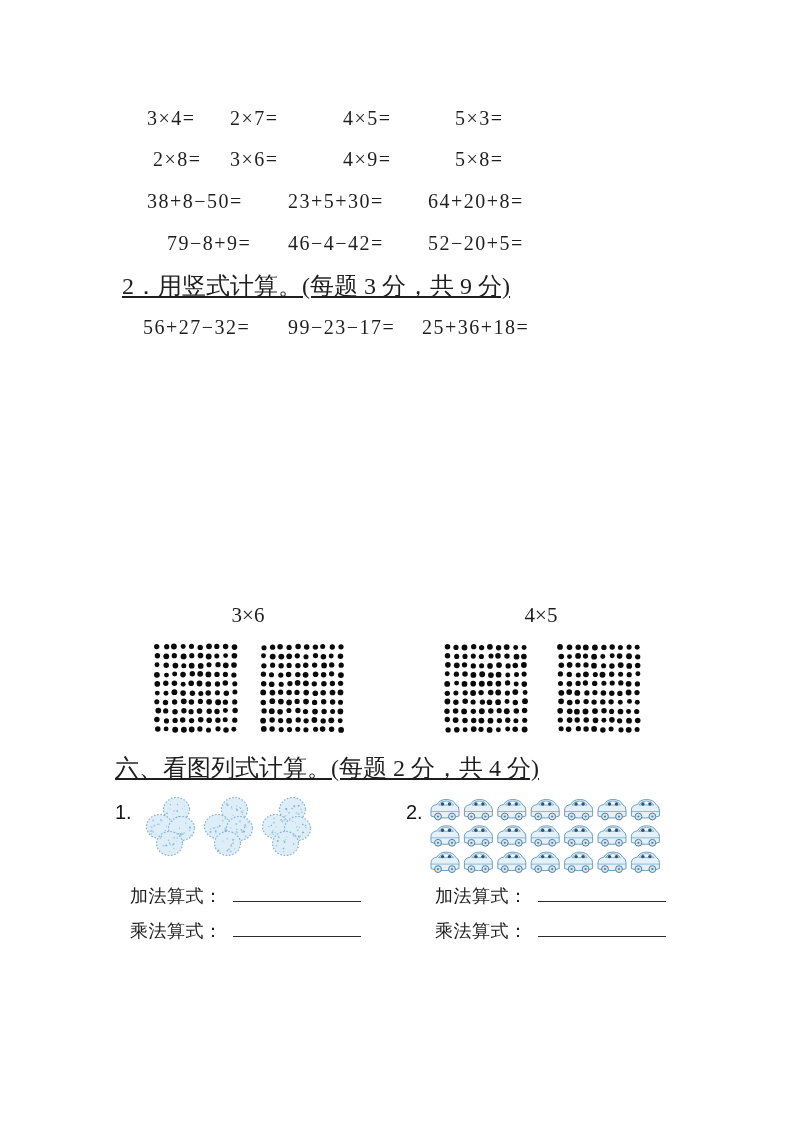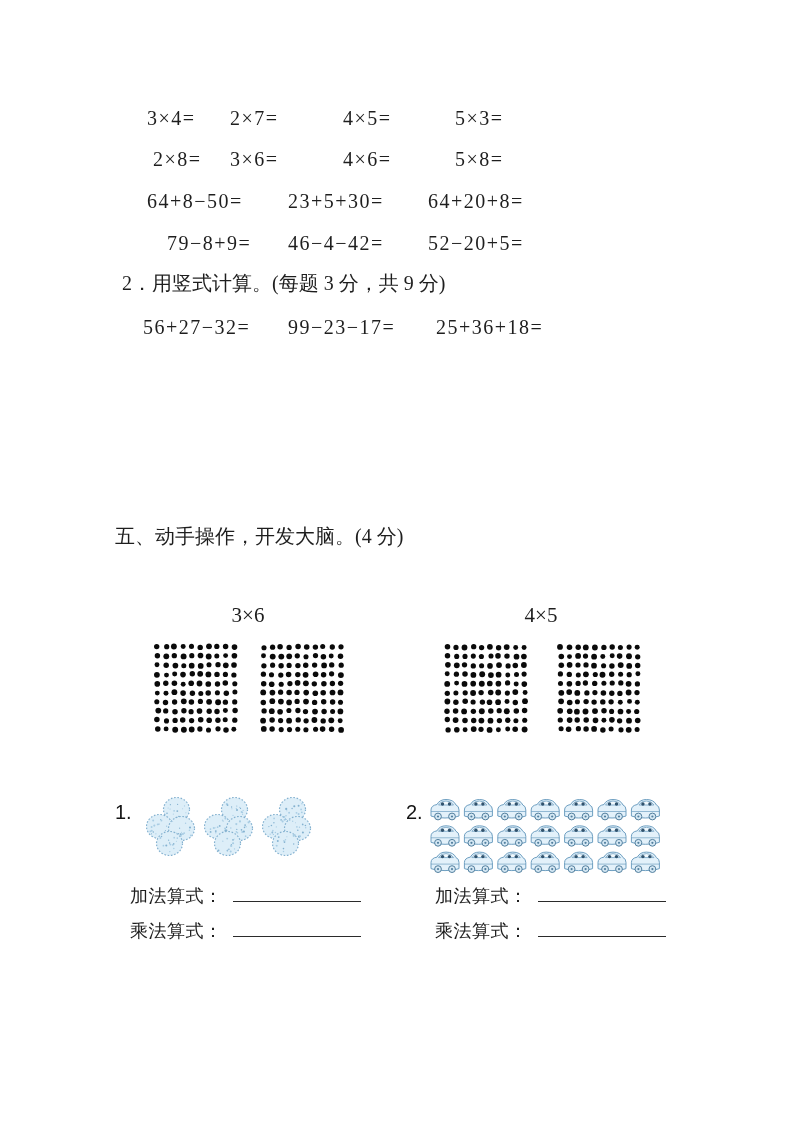--- a/index.html
+++ b/index.html
@@ -6,41 +6,41 @@
   .page{
     position:relative;
     width:793px;height:1122px;
     background:#ffffff;
     font-family:"Liberation Serif","DejaVu Serif",serif;
     color:#1e1e1e;
     overflow:hidden;
   }
   .abs{position:absolute;white-space:nowrap;}
   .prob{font-size:20px;letter-spacing:1.5px;}
-  .heading{font-size:20px;}
+  .heading{font-size:24px;text-decoration:underline;}
   .instr{font-size:20px;}
   .grid-label{font-size:21px;transform:translateX(-50%);}
   .item-num{font-family:"Liberation Sans","DejaVu Sans",sans-serif;font-size:20px;color:#141414;}
   .ans-row{font-size:18px;}
   .ans-label{letter-spacing:0.5px;}
   .ans-line{
     display:inline-block;width:128px;height:15px;
     border-bottom:1.5px solid #2b2b2b;margin-left:10px;
   }
   svg{display:block;}
 </style>
 </head>
 <body>
 
 <div class="page" id="page">
 
   <div class="abs heading" style="left:122px;top:270px">2．用竖式计算。(每题 3 分，共 9 分)</div>
 
-  <div class="abs heading" style="left:115px;top:523px">五、动手操作，开发大脑。(4 分)</div>
 
+  <div class="abs heading" style="left:115px;top:752px">六、看图列式计算。(每题 2 分，共 4 分)</div>
 
   <span class="abs item-num" style="left:115px;top:801px">1.</span>
   <span class="abs item-num" style="left:406px;top:801px">2.</span>
 
   <div class="abs ans-row" style="left:130px;top:884px">
     <span class="ans-label">加法算式：</span><span class="ans-line"></span>
   </div>
   <div class="abs ans-row" style="left:130px;top:919px">
     <span class="ans-label">乘法算式：</span><span class="ans-line"></span>
   </div>
@@ -50,31 +50,31 @@
   <div class="abs ans-row" style="left:435px;top:919px">
     <span class="ans-label">乘法算式：</span><span class="ans-line"></span>
   </div>
 
 <span class="abs prob" style="left: 147px; top: 107px;">3×4=</span>
     <span class="abs prob" style="left: 230px; top: 107px;">2×7=</span>
     <span class="abs prob" style="left: 343px; top: 107px; text-align: right;">4×5=</span>
     <span class="abs prob" style="left: 455px; top: 107px;">5×3=</span>
     <span class="abs prob" style="left: 153px; top: 148px;">2×8=</span>
     <span class="abs prob" style="left: 230px; top: 148px;">3×6=</span>
-    <span class="abs prob" style="left: 343px; top: 148px;">4×6=</span>
+    <span class="abs prob" style="left: 343px; top: 148px;">4×9=</span>
     <span class="abs prob" style="left: 455px; top: 148px;">5×8=</span>
-    <span class="abs prob" style="left: 147px; top: 190px;">64+8−50=</span>
+    <span class="abs prob" style="left: 147px; top: 190px;">38+8−50=</span>
     <span class="abs prob" style="left: 288px; top: 190px;">23+5+30=</span>
     <span class="abs prob" style="left: 428px; top: 190px;">64+20+8=</span>
     <span class="abs prob" style="left: 147px; top: 232px; margin-left: 20px;">79−8+9=</span>
     <span class="abs prob" style="left: 288px; top: 232px;">46−4−42=</span>
     <span class="abs prob" style="left: 428px; top: 232px;">52−20+5=</span>
     <span class="abs prob" style="left: 143px; top: 316px;">56+27−32=</span>
     <span class="abs prob" style="left: 288px; top: 316px;">99−23−17=</span>
-    <span class="abs prob" style="left: 436px; top: 316px;">25+36+18=</span>
+    <span class="abs prob" style="left: 422px; top: 316px;">25+36+18=</span>
     <span class="abs grid-label" style="left: 248px; top: 603px;">3×6</span>
     <svg width="86" height="92" viewBox="0 0 86 92" style="position: absolute; left: 153px; top: 642px;">
       <circle cx="3.7" cy="4.6" r="2.69" fill="#0a0a0a"></circle>
       <circle cx="13.7" cy="4.7" r="2.58" fill="#0a0a0a"></circle>
       <circle cx="20.9" cy="4.5" r="2.92" fill="#0a0a0a"></circle>
       <circle cx="30.2" cy="4.5" r="2.49" fill="#0a0a0a"></circle>
       <circle cx="38.5" cy="4.4" r="2.53" fill="#0a0a0a"></circle>
       <circle cx="47.2" cy="5.4" r="2.70" fill="#0a0a0a"></circle>
       <circle cx="56.0" cy="4.3" r="2.90" fill="#0a0a0a"></circle>
       <circle cx="63.8" cy="4.4" r="2.62" fill="#0a0a0a"></circle>

